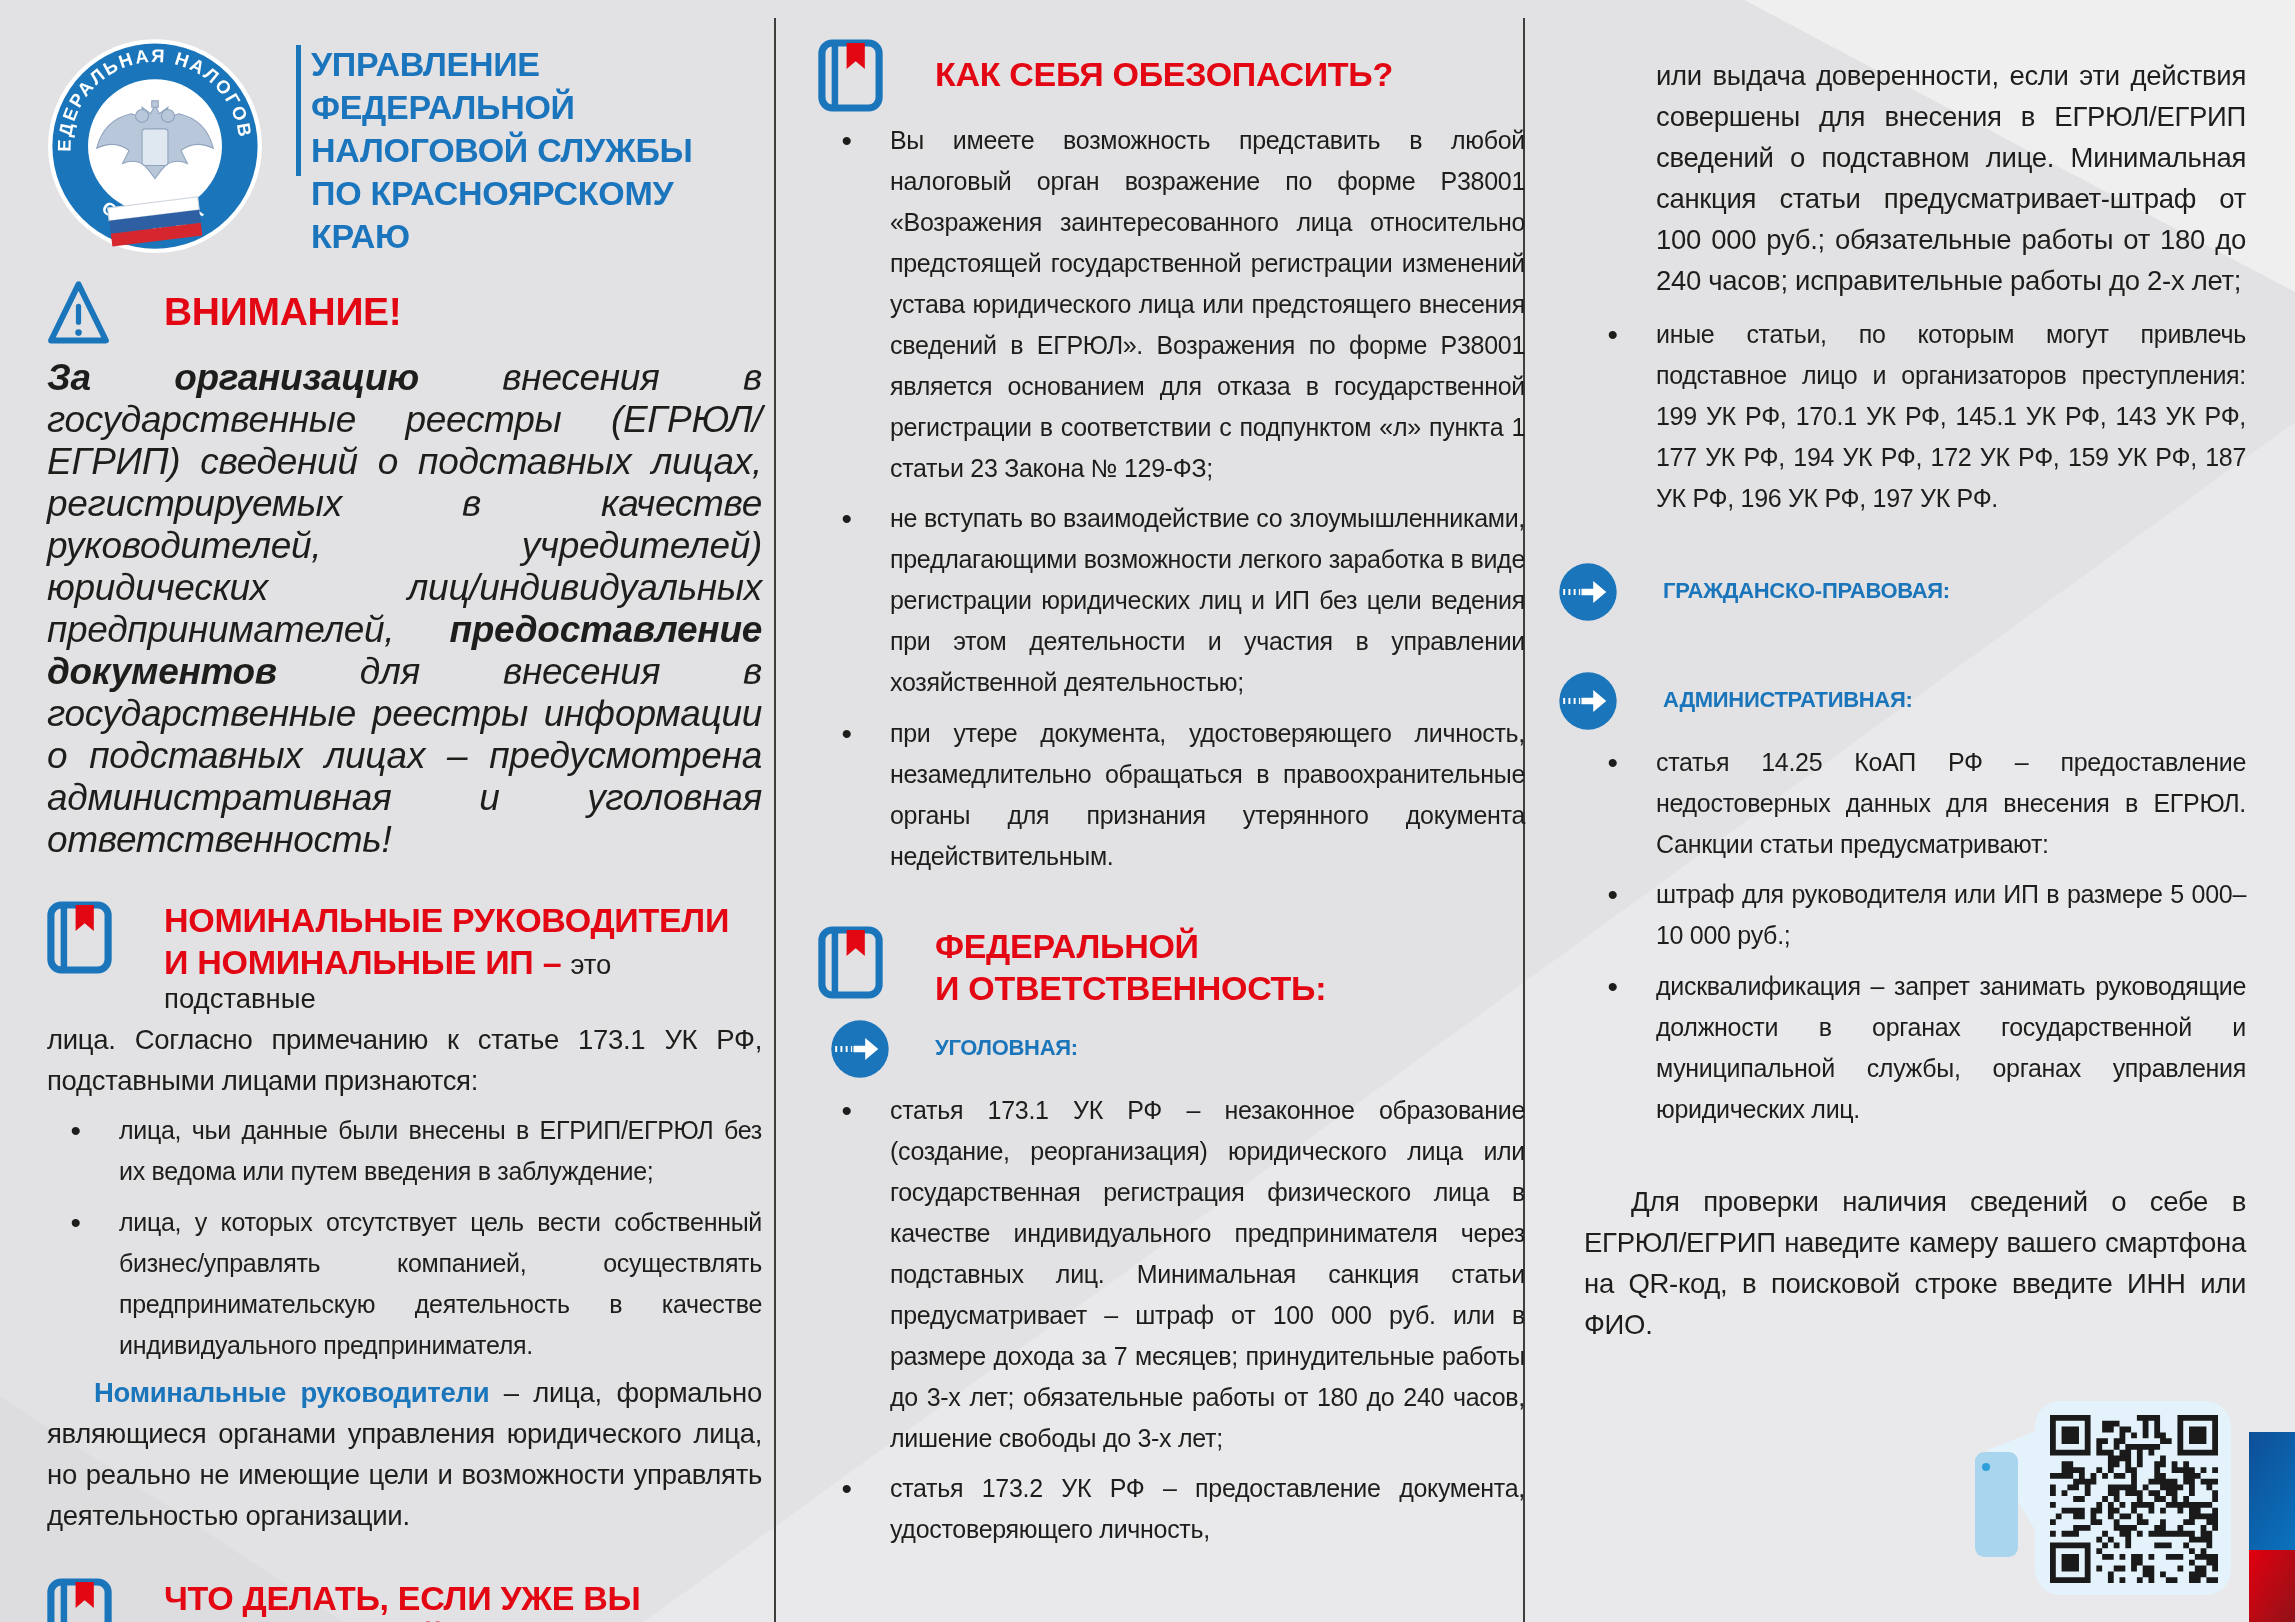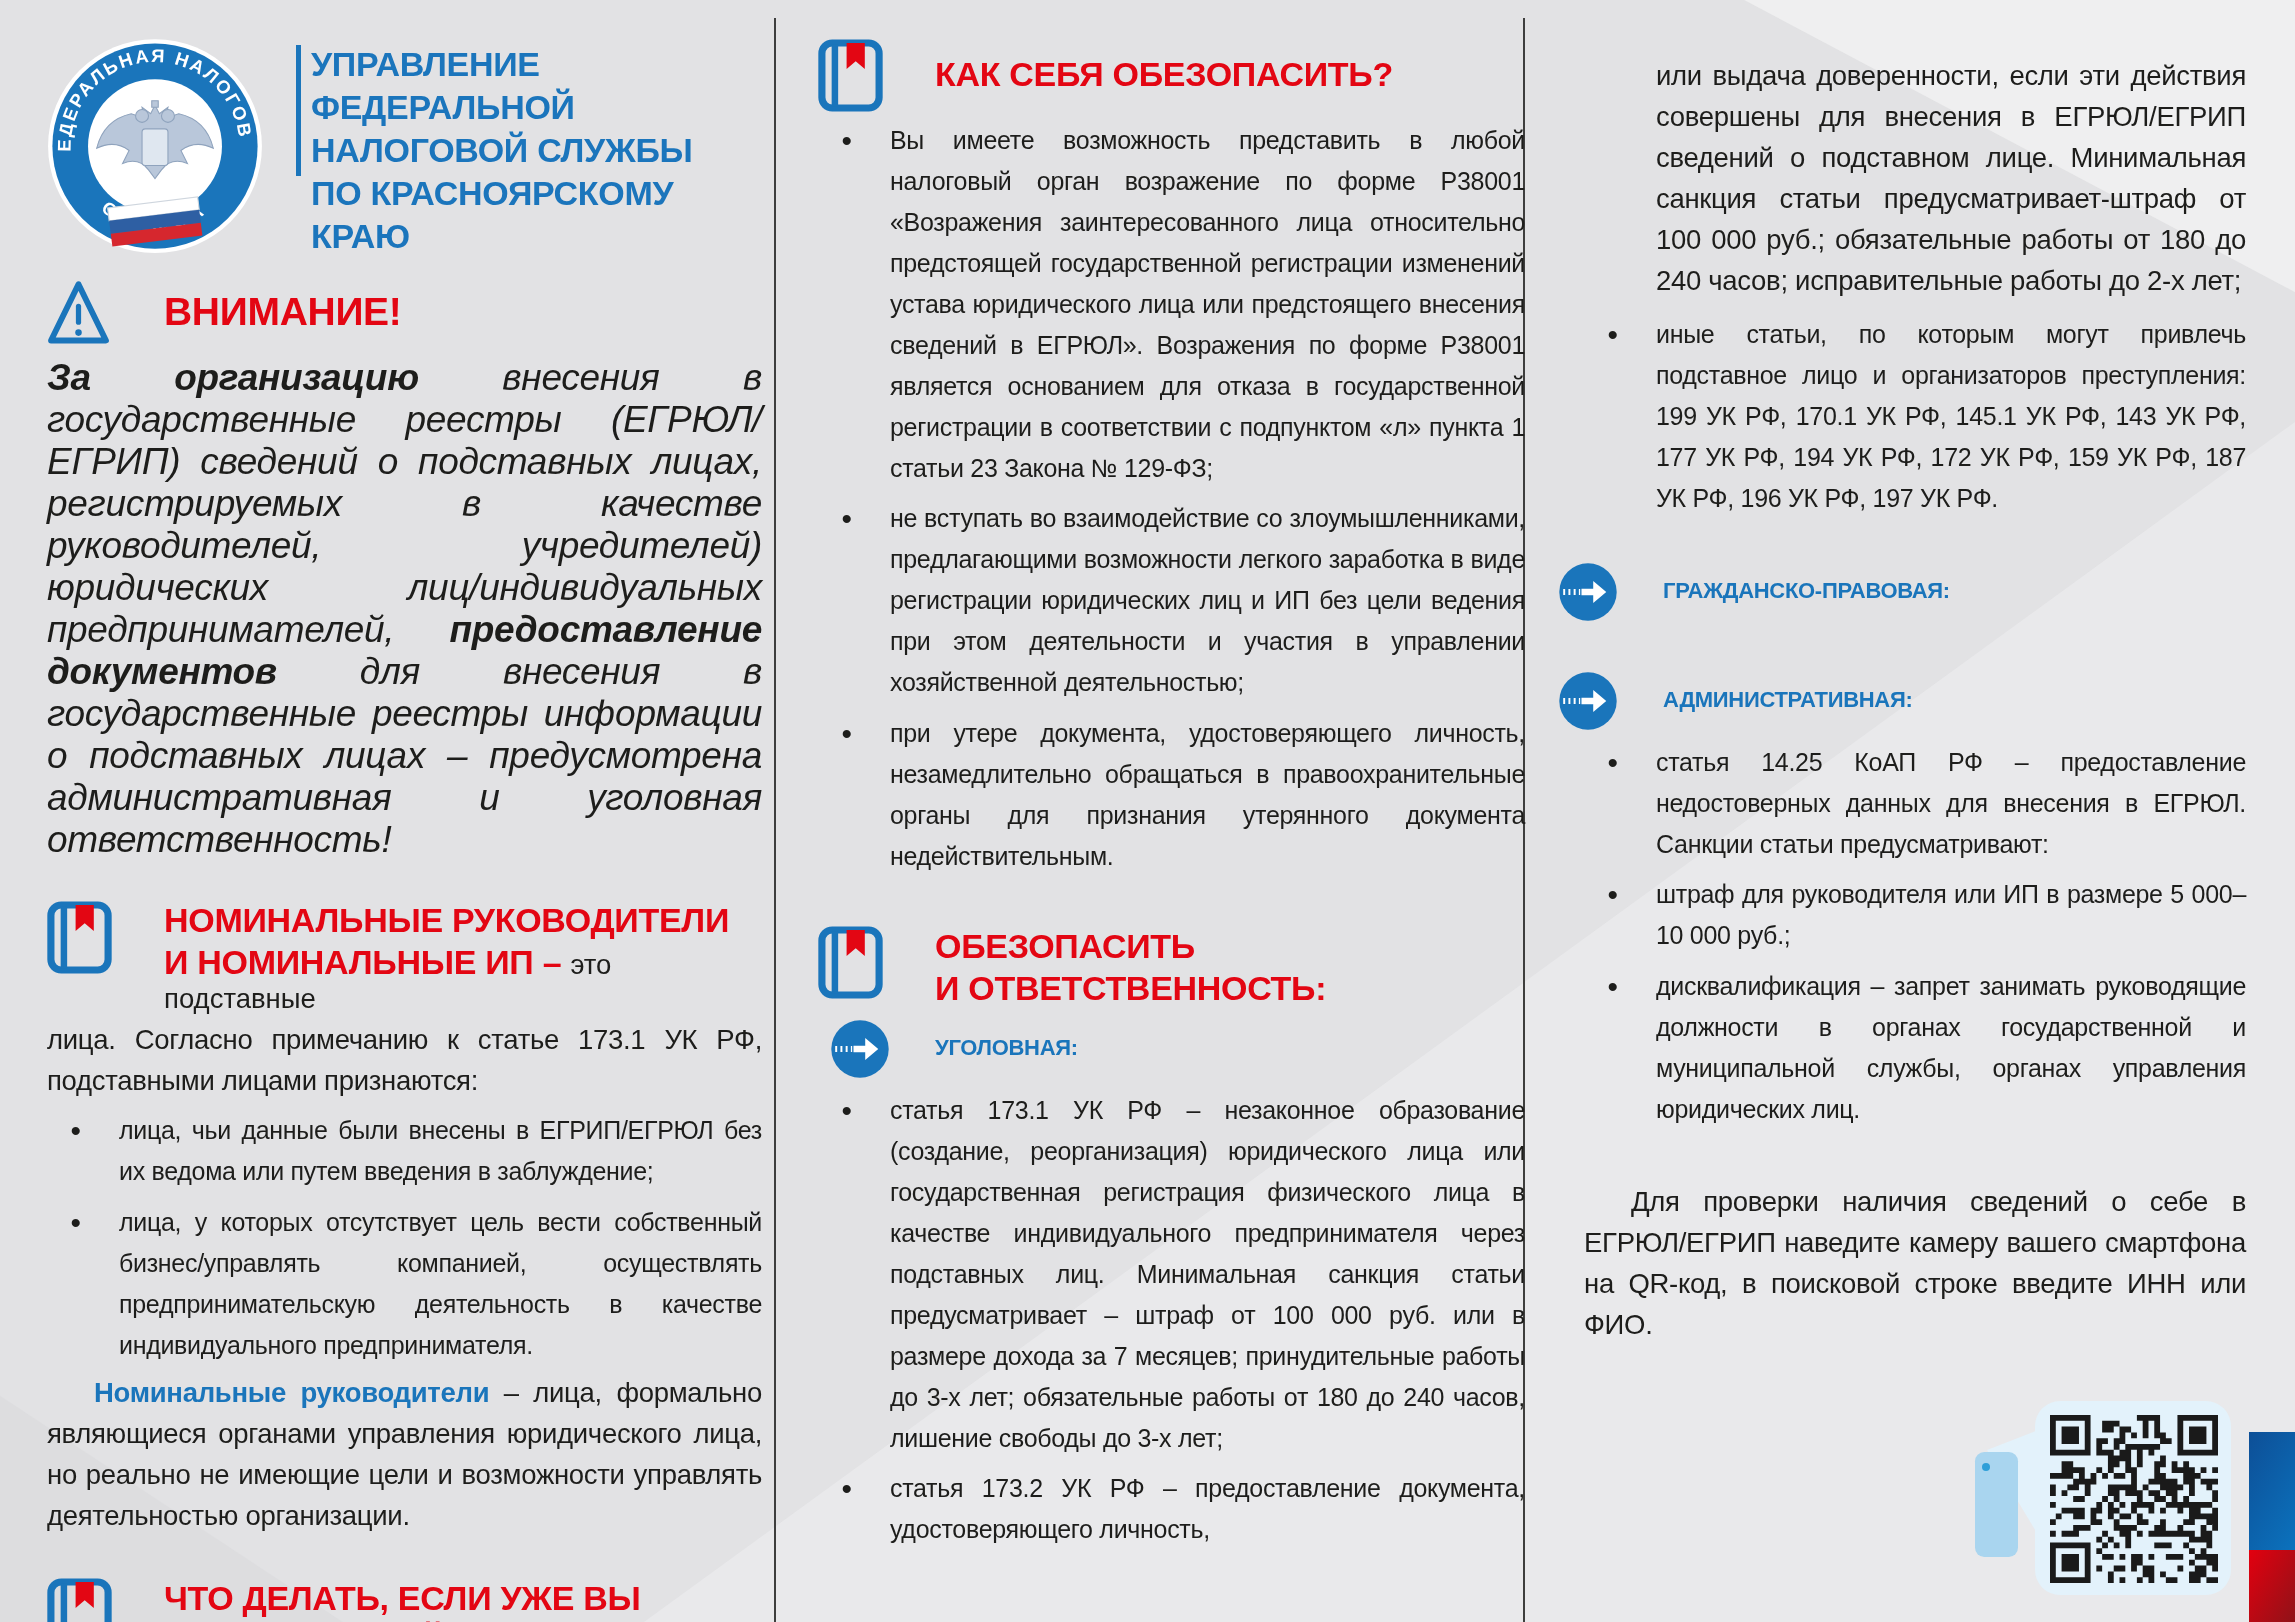--- a/index.html
+++ b/index.html
@@ -150,21 +150,21 @@
       <div class="bi"><span>не вступать во взаимодействие со злоумышленниками, предлагающими возможности легкого заработка в виде регистрации юридических лиц и ИП без цели ведения при этом деятельности и участия в управлении хозяйственной деятельностью;</span></div>
       <div class="bi"><span>при утере документа, удостоверяющего личность, незамедлительно обращаться в правоохранительные органы для признания утерянного документа недействительным.</span></div>
     </div>
 
     <div class="sec" style="margin-top:48px;">
       <svg class="sec-icon" width="65" height="73" viewBox="0 0 100 112">
         <rect x="6" y="6" width="88" height="100" rx="16" fill="none" stroke="#1a75bb" stroke-width="11"></rect>
         <line x1="26" y1="8" x2="26" y2="104" stroke="#1a75bb" stroke-width="10"></line>
         <path d="M44,6 h28 v40 l-14,-12 l-14,12 z" fill="#e30613"></path>
       </svg>
-      <div class="h-red">ОБЕЗОПАСИТЬ</div>
+      <div class="h-red">ФЕДЕРАЛЬНОЙ</div>
       <div class="h-red">И ОТВЕТСТВЕННОСТЬ:</div>
     </div>
 
     <div class="sec" style="margin-top:9.2px;min-height:63px;">
       <svg class="sec-icon" style="left:11.8px;" width="60" height="60" viewBox="0 0 92 92">
         <circle cx="46" cy="46" r="44" fill="#1a75bb"></circle>
         <line x1="8" y1="46" x2="34" y2="46" stroke="#ffffff" stroke-width="9" stroke-dasharray="3 5"></line>
         <path d="M36,41 h18 v-12 l20,17 l-20,17 v-12 h-18 z" fill="#ffffff"></path>
       </svg>
       <div class="h-blue" style="line-height:60px;">УГОЛОВНАЯ:</div>

